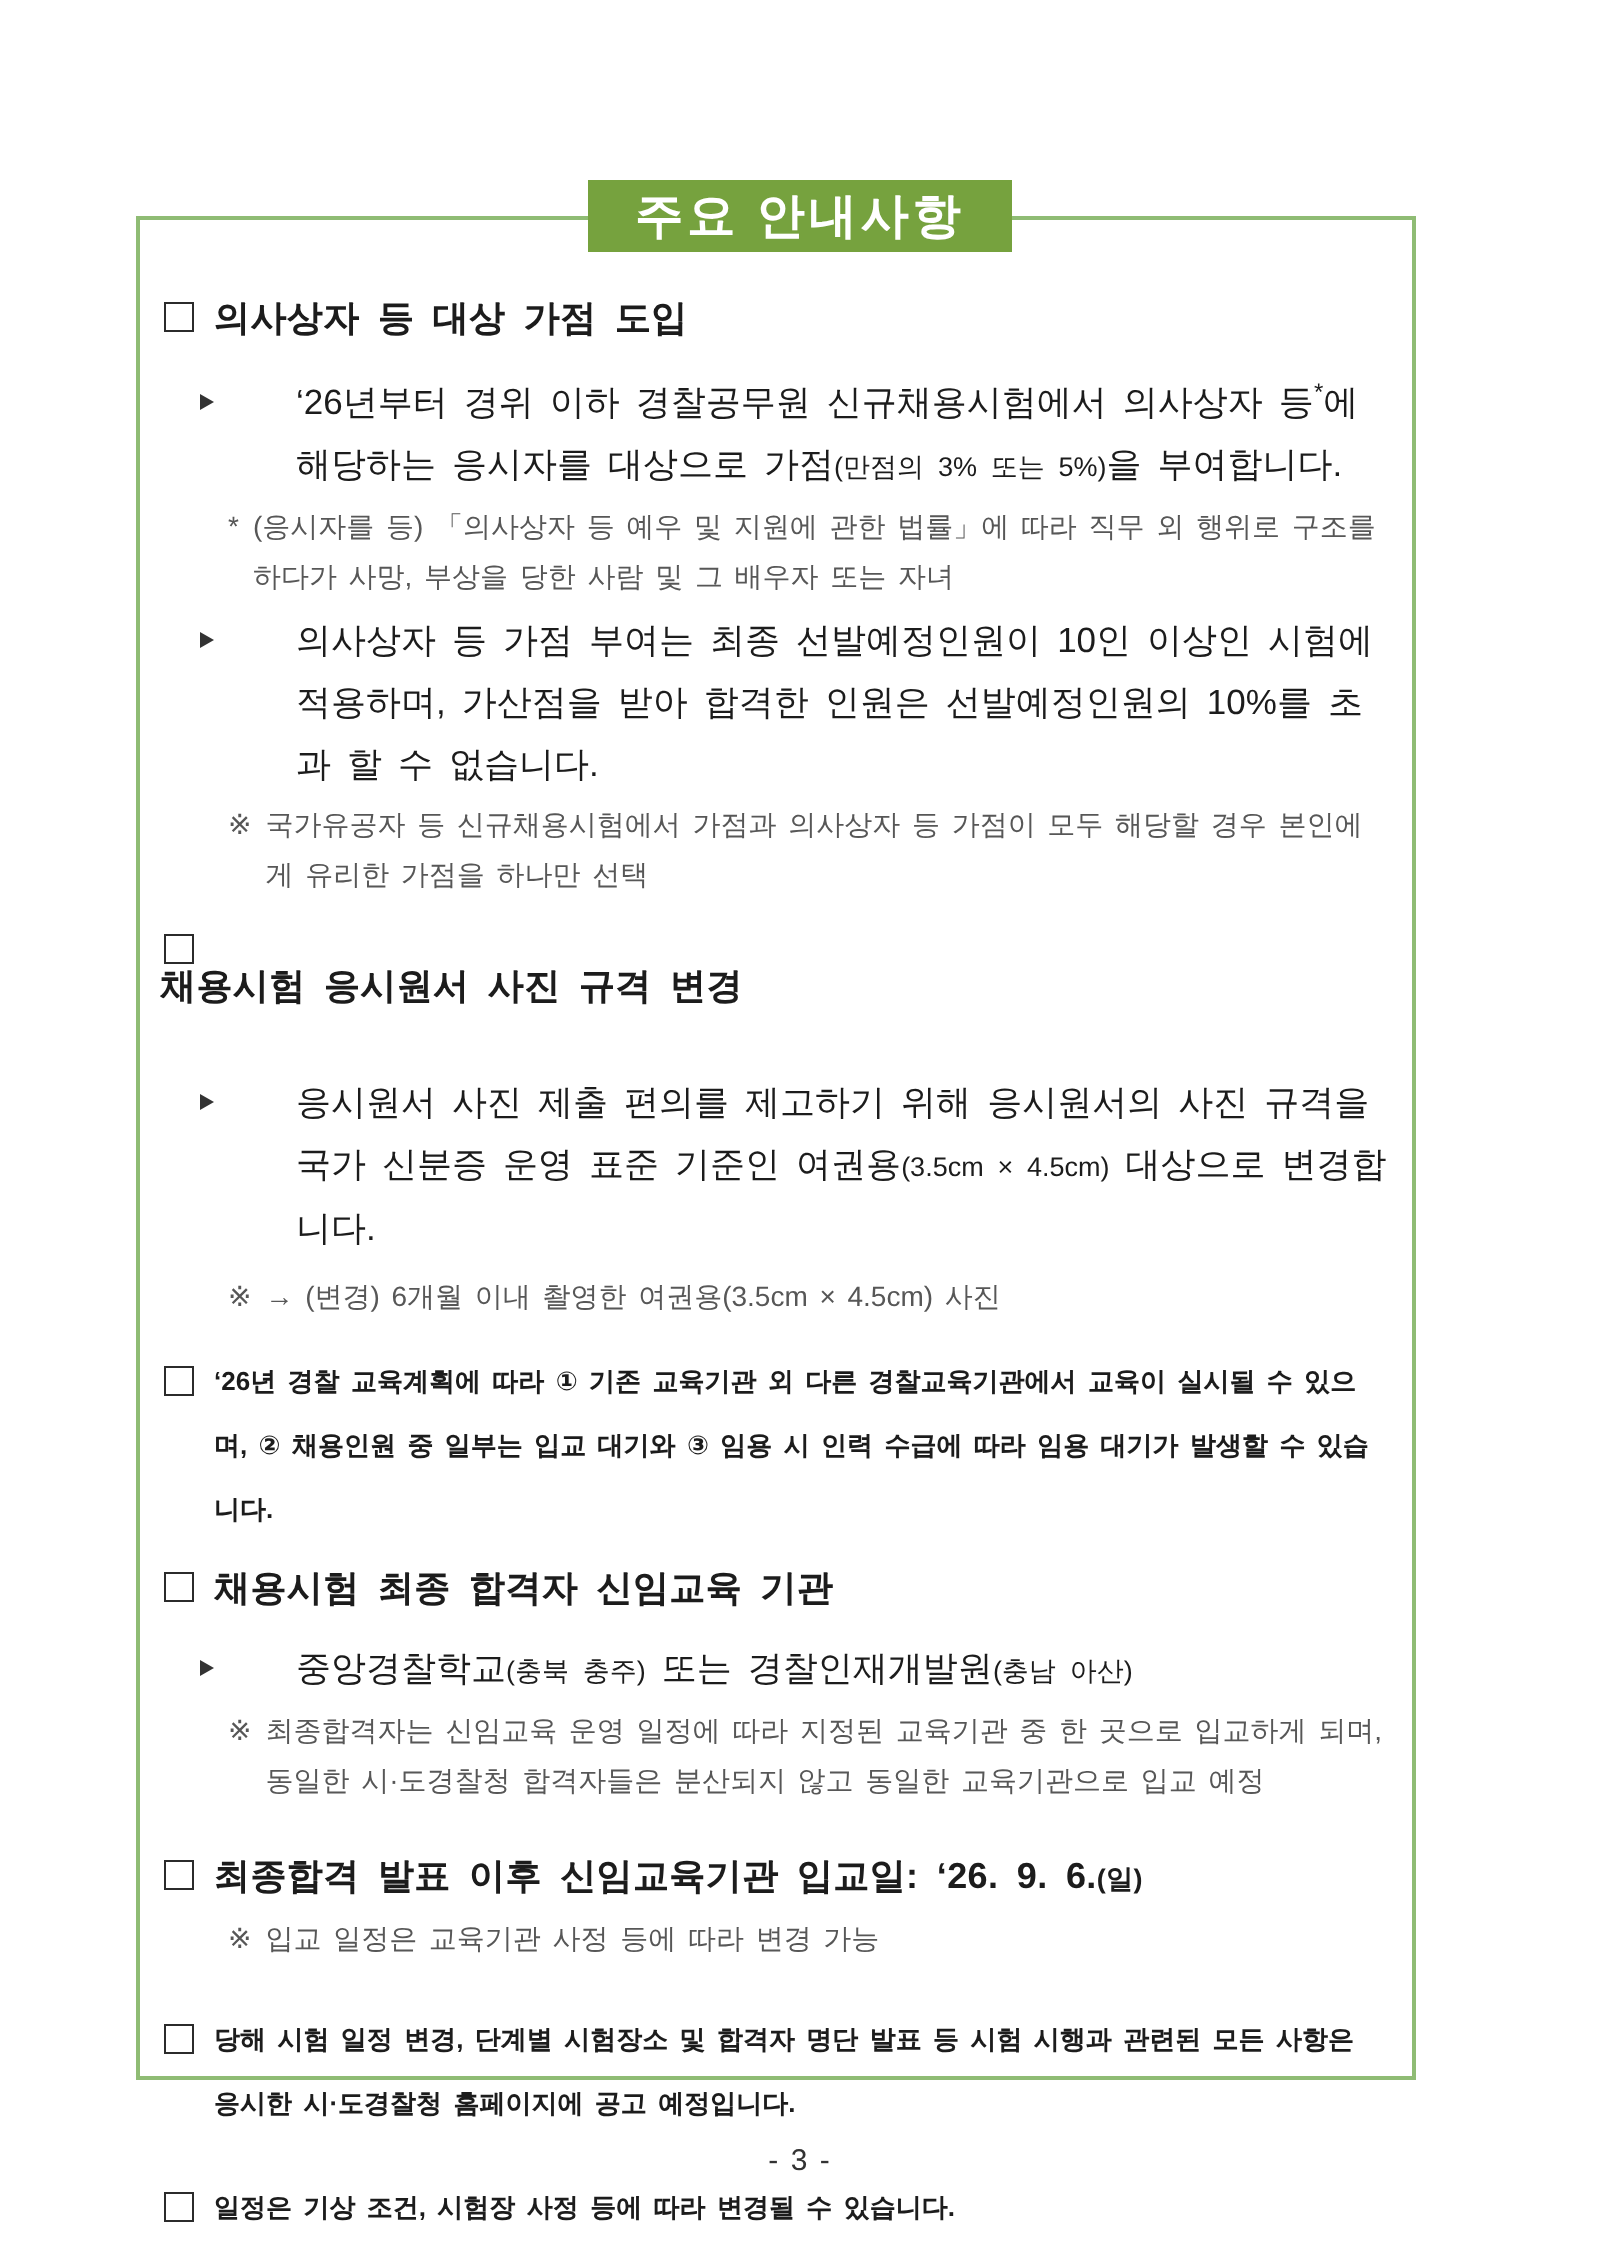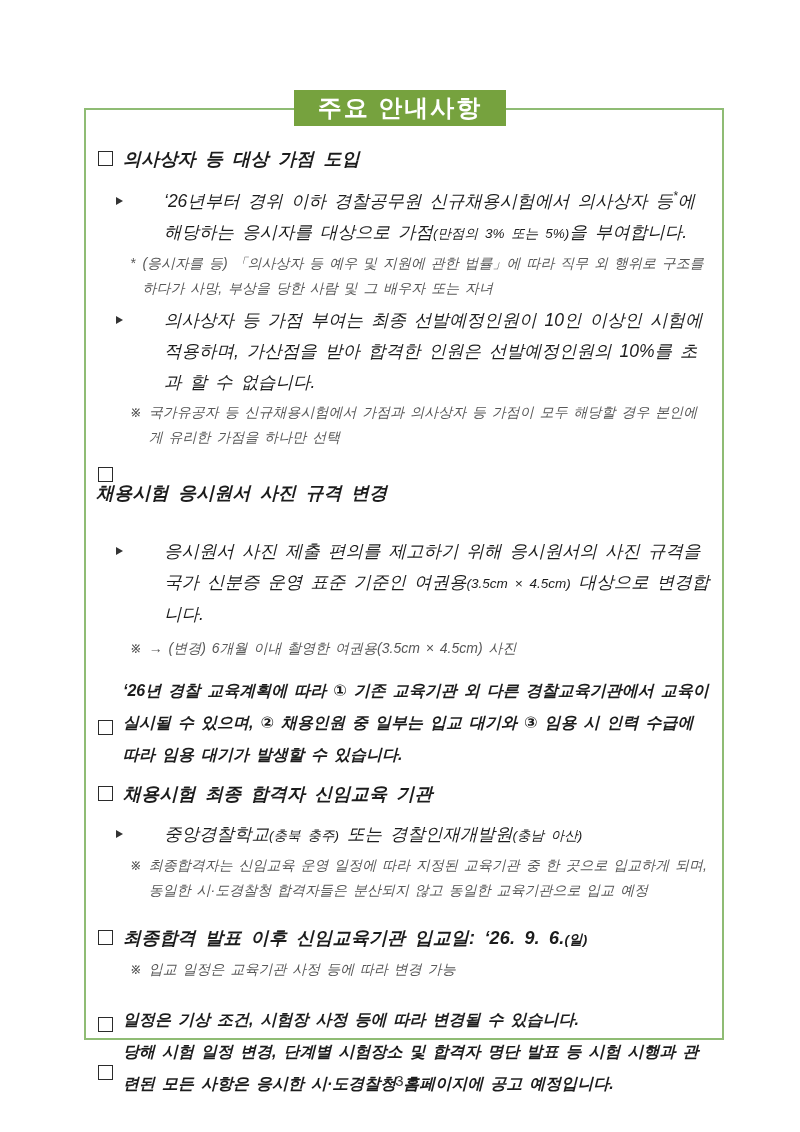--- a/index.html
+++ b/index.html
@@ -6,25 +6,24 @@
   .page{
     position:relative;
     width:800px;height:1132px;
     background:#ffffff;
     font-family:"Liberation Sans","DejaVu Sans",sans-serif;
     color:#1c1c1c;
     overflow:hidden;
   }
   .notice-box{
     position:absolute;
-    left:84px;top:108px;
+    left:68px;top:108px;
     width:640px;height:932px;
     border:2px solid var(--box-border,#8fbc74);
     box-sizing:border-box;
-    font-style:italic;
   }
   .header-badge{
     position:absolute;
     left:50%;top:90px;
     transform:translateX(-50%);
     width:212px;height:36px;
     background:var(--header-bg,#76a23e);
     color:#ffffff;
     font-size:24px;font-weight:bold;
     letter-spacing:2px;
@@ -71,22 +70,22 @@
     display:flex;align-items:flex-start;
     font-size:14px;line-height:25px;
     color:#575757;
     word-spacing:0.14em;
     margin-left:34px;
   }
   .note .marker{flex:0 0 auto;margin-right:7px;}
   .note .txt{flex:1 1 auto;}
   
   .para{
-    display:flex;align-items:center;
-    font-size:16px;font-weight:bold;
+    display:flex;align-items:flex-start;
+    font-size:13px;font-weight:bold;
     line-height:32px;
     word-spacing:0.16em;
   }
   .para .checkbox{margin-top:8px;}
   .para .txt{flex:1 1 auto;}
   .small{font-size:13.5px;}
   sup.star{font-size:12px;vertical-align:super;line-height:0;}
   .footer{
     position:absolute;
     left:0;top:1072px;width:800px;
@@ -170,27 +169,27 @@
 
       <div class="sec-head mb6">
         <span class="checkbox"></span>
         <span class="txt"><span>최종합격 발표 이후 신임교육기관 입교일: ‘26. 9. 6.</span><span class="small" style="font-weight:bold">(일)</span></span>
       </div>
       <div class="note mb22">
         <span class="marker">※</span>
         <span class="txt">입교 일정은 교육기관 사정 등에 따라 변경 가능</span>
       </div>
 
+      <div class="para mb20">
+        <span class="checkbox"></span>
+        <span class="txt">당해 시험 일정 변경, 단계별 시험장소 및 합격자 명단 발표 등 시험 시행과 관련된 모든 사항은 응시한 시·도경찰청 홈페이지에 공고 예정입니다.</span>
+      </div>
+
       <div class="para">
         <span class="checkbox"></span>
         <span class="txt">일정은 기상 조건, 시험장 사정 등에 따라 변경될 수 있습니다.</span>
-      </div>
-
-      <div class="para mb20">
-        <span class="checkbox"></span>
-        <span class="txt">당해 시험 일정 변경, 단계별 시험장소 및 합격자 명단 발표 등 시험 시행과 관련된 모든 사항은 응시한 시·도경찰청 홈페이지에 공고 예정입니다.</span>
       </div>
 
     </div>
   </div>
 
   <div class="footer">- 3 -</div>
 </div>
 
 </body></html>

